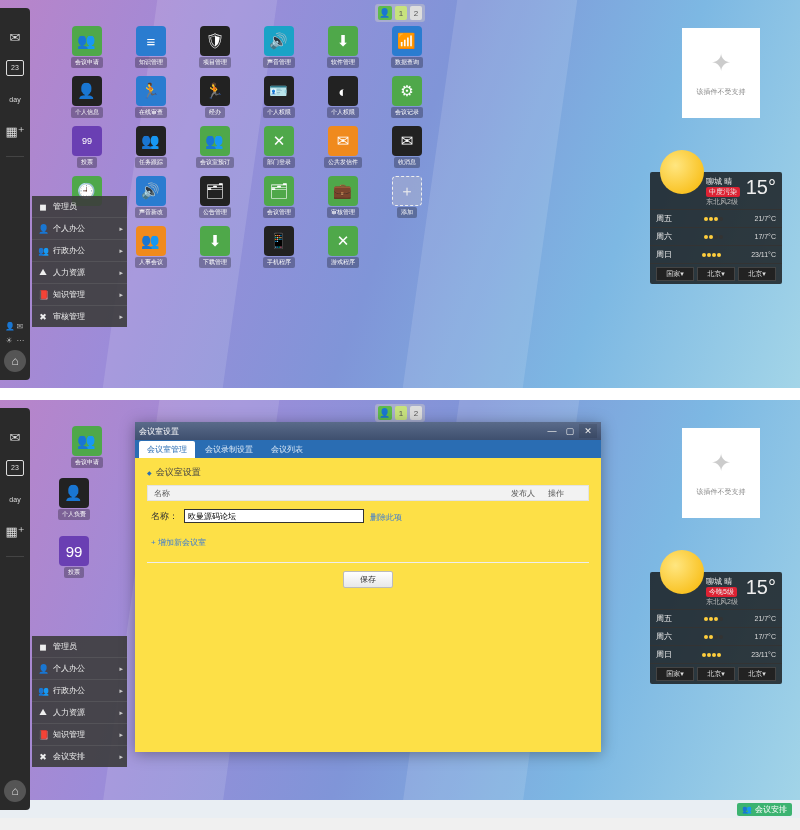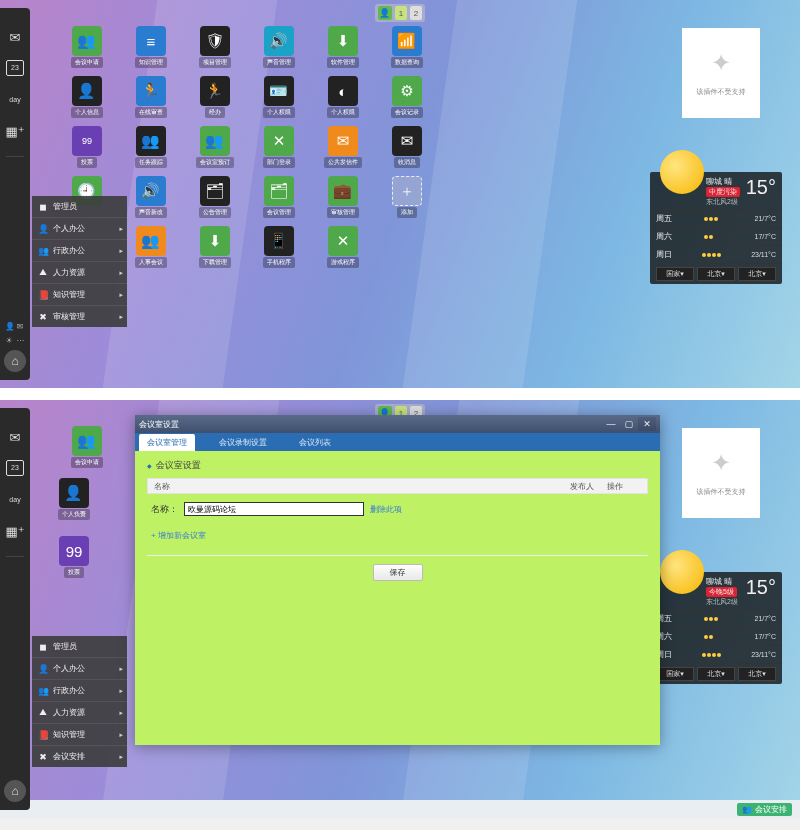--- a/index.html
+++ b/index.html
@@ -174,61 +174,61 @@
   padding: 0 8px; gap: 4px;
 }
 .task-pill {
   background: #3cb371; color: #fff; font-size: 8px;
   padding: 1px 5px; border-radius: 2px;
   display: flex; align-items: center; gap: 3px;
 }
 
 
 .modal {
-  position: absolute; left: 135px; top: 15px;
-  width: 525px; height: 330px;
-  background: #bef264;
+  position: absolute; left: 135px; top: 22px;
+  width: 466px; height: 330px;
+  background: #fde047;
   box-shadow: 0 2px 14px rgba(0,0,0,0.35);
   z-index: 20;
   display: flex; flex-direction: column;
 }
 .titlebar {
   background: linear-gradient(#5a6b8a, #3e4f6e);
   height: 18px; display: flex; align-items: center;
   color: #fff; font-size: 8px; padding: 0 4px;
 }
 .titlebar .tbtns { margin-left: auto; display: flex; gap: 0; }
 .tbtn {
   width: 18px; height: 14px;
   background: rgba(255,255,255,0.0);
   display: flex; align-items: center; justify-content: center;
   font-size: 9px; color: #eee; cursor: pointer;
 }
 .tbtn.close { background: rgba(0,0,0,0.1); }
 .tabs {
   background: #2a6db3; height: 18px;
-  display: flex; align-items: center; gap: 16px; padding-left: 4px;
+  display: flex; align-items: center; gap: 2px; padding-left: 4px;
 }
 .tab {
   font-size: 8px; color: #dbe9f7;
   padding: 3px 8px; cursor: pointer;
 }
 .tab.active { background: #fff; color: #2a6db3; border-radius: 2px 2px 0 0; }
 .modal-body { flex: 1; padding: 8px 12px; font-size: 9px; color: #333; }
 .crumb { display: flex; align-items: center; gap: 4px; color: #444; }
 .crumb .bullet { color: #2a6db3; font-size: 6px; }
 .thead {
   display: flex; margin-top: 6px;
   background: #f2f2f2; border: 1px solid #e3e3e3;
   font-size: 8px; color: #555; height: 16px; align-items: center;
 }
 .thead .c1 { flex: 1; padding-left: 6px; }
 .thead .c2 { width: 50px; text-align: center; }
 .thead .c3 { width: 40px; }
-.form-row { display: flex; align-items: center; gap: 6px; margin-top: 8px; padding-left: 4px; }
+.form-row { display: flex; align-items: flex-end; gap: 6px; margin-top: 8px; padding-left: 4px; }
 .form-row label { color: #333; }
 .form-row input {
   width: 180px; height: 14px; font-size: 8px;
   border: 1px solid #333; padding: 0 3px;
 }
 .form-row .hdel { color: #3a7bd5; font-size: 8px; cursor: pointer; }
 .add-link { color: #3a7bd5; font-size: 8px; margin: 14px 4px; display: block; cursor: pointer; }
 .save-row { text-align: center; margin-top: 10px; border-top: 1px solid #eee; padding-top: 8px; }
 .save-btn {
   background: linear-gradient(#fefefe,#e8e8e8);

